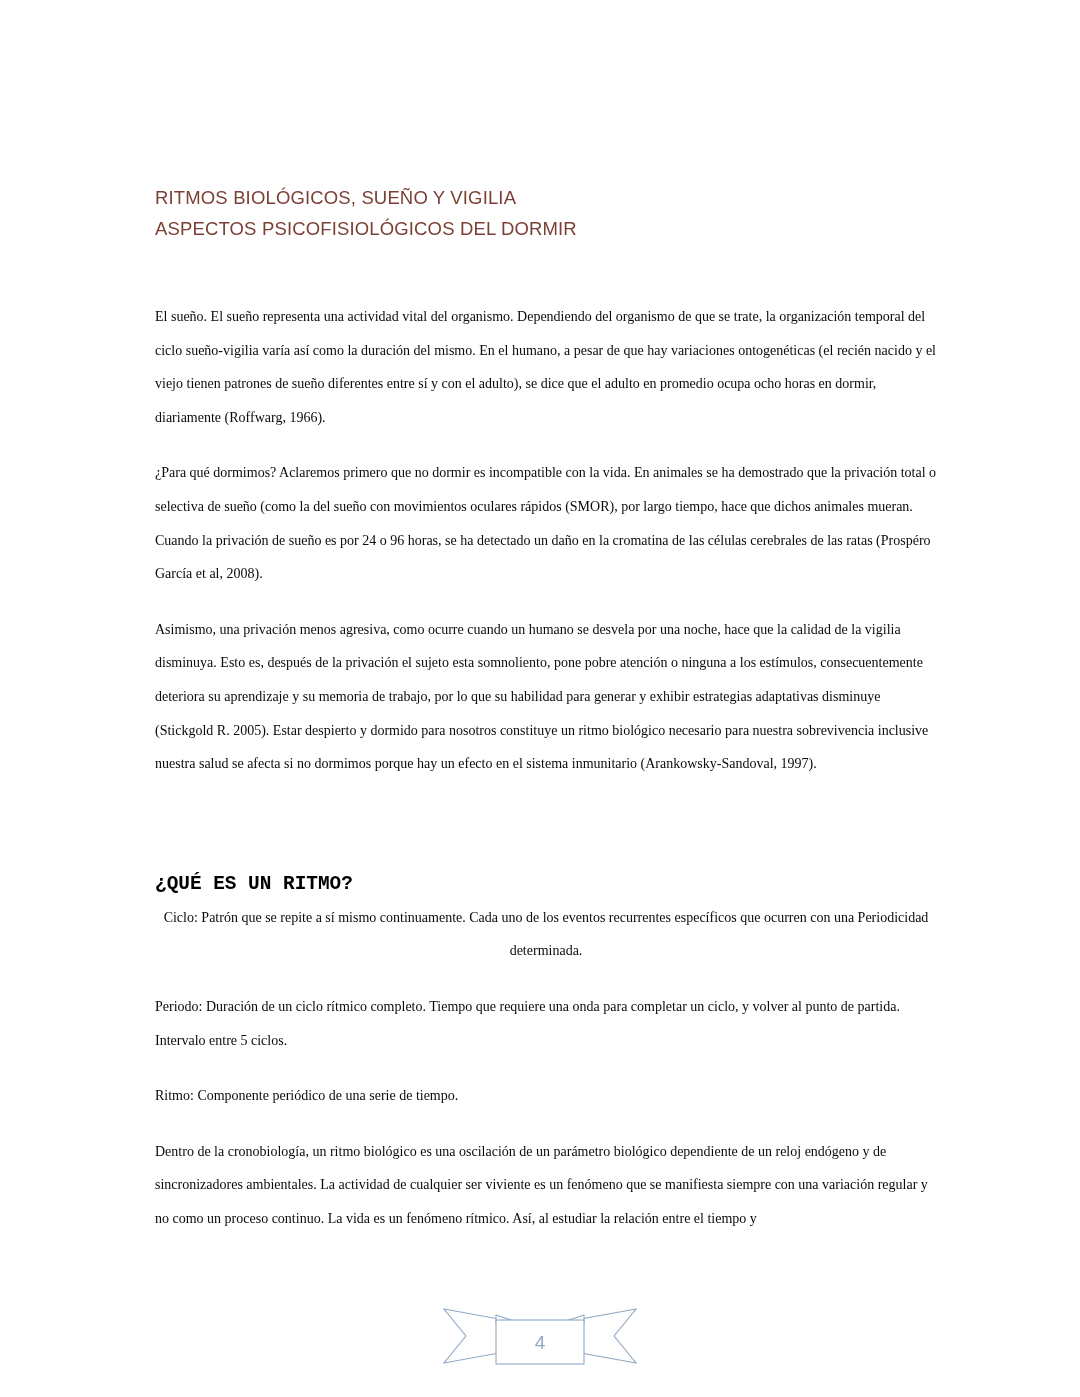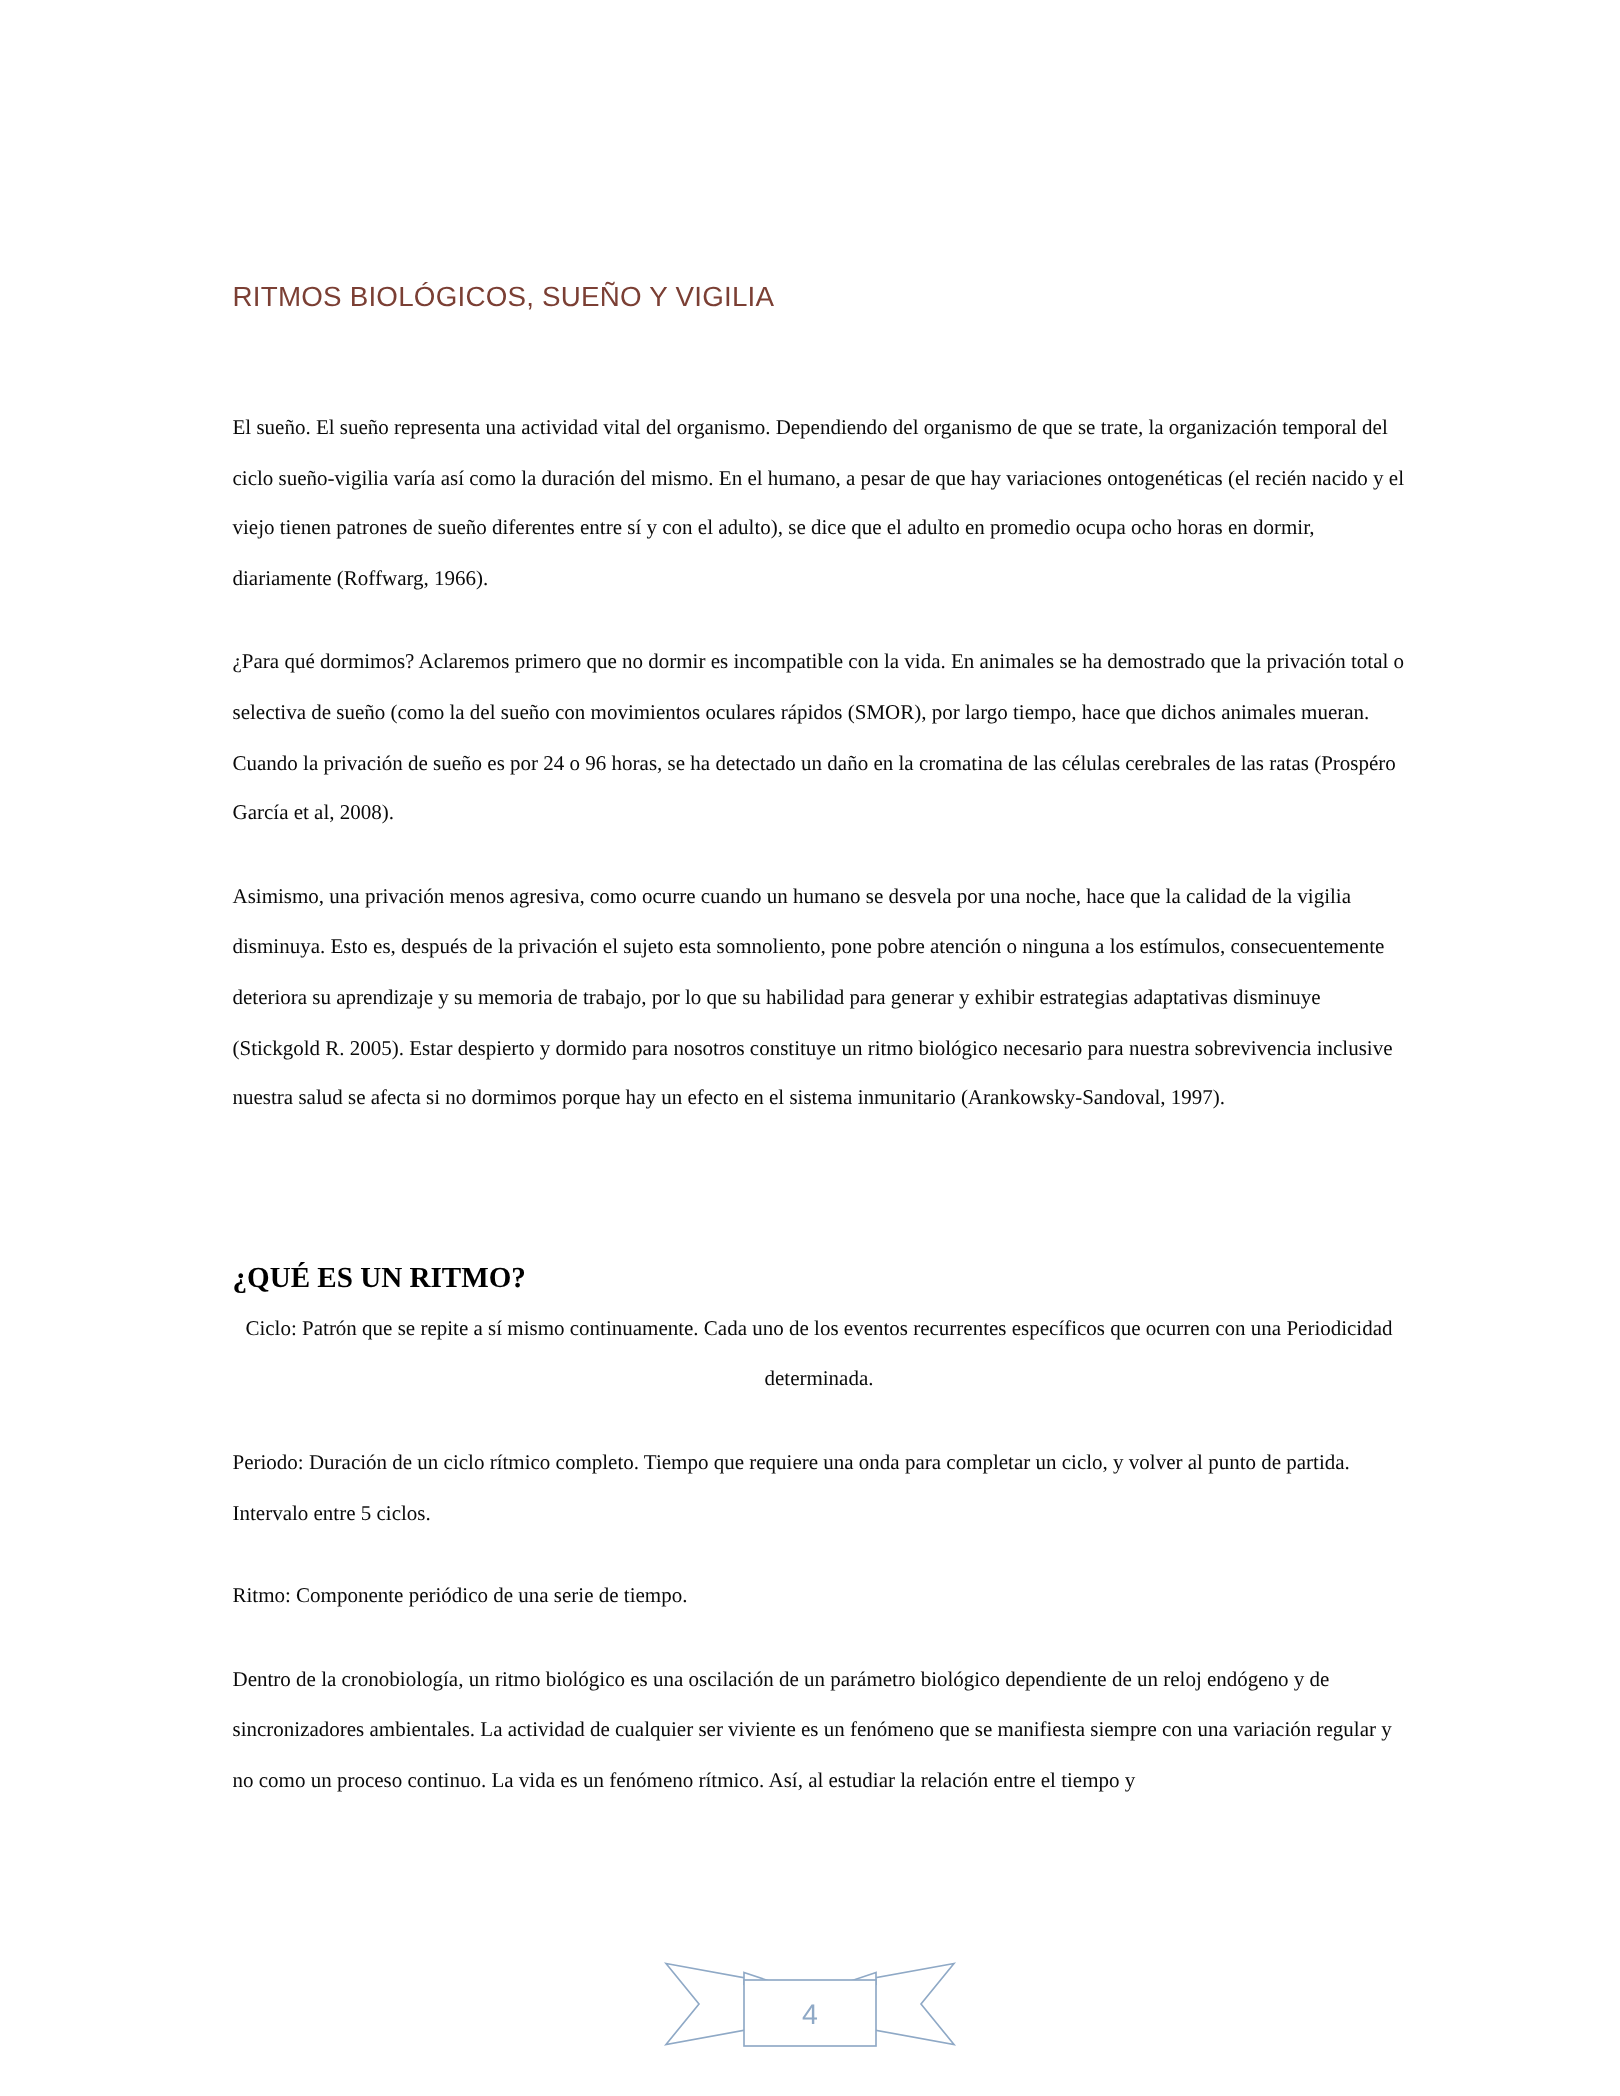--- a/index.html
+++ b/index.html
@@ -59,21 +59,21 @@
     font-size: 14px;
     line-height: 33.6px;
     color: #0a0a0a;
     margin: 0 0 22px 0;
     text-align: left;
     hyphens: none;
   }
 
   
   .section-head {
-    font-family: Liberation Serif, serif;
+    font-family: Liberation Mono, monospace;
     font-weight: bold;
     font-size: 19.4px;
     line-height: 30px;
     color: #000000;
     margin: 0 0 2px 0;
   }
   .section-gap {
     height: 66px;
   }
   p.para.after-head {
@@ -103,20 +103,21 @@
 </style>
 </head>
 <body>
 
 <div class="page">
 
   <div class="content">
 
     <div class="doc-title">
       <span class="title-line">RITMOS BIOLÓGICOS, SUEÑO Y VIGILIA</span>
+      <span class="title-line">ASPECTOS PSICOFISIOLÓGICOS DEL DORMIR</span>
     </div>
 
     <div class="body-block">
 
       <p class="para">El sueño. El sueño representa una actividad vital del organismo. Dependiendo del organismo de que se trate, la organización temporal del ciclo sueño-vigilia varía así como la duración del mismo. En el humano, a pesar de que hay variaciones ontogenéticas (el recién nacido y el viejo tienen patrones de sueño diferentes entre sí y con el adulto), se dice que el adulto en promedio ocupa ocho horas en dormir, diariamente (Roffwarg, 1966).</p>
 
       <p class="para">¿Para qué dormimos? Aclaremos primero que no dormir es incompatible con la vida. En animales se ha demostrado que la privación total o selectiva de sueño (como la del sueño con movimientos oculares rápidos (SMOR), por largo tiempo, hace que dichos animales mueran. Cuando la privación de sueño es por 24 o 96 horas, se ha detectado un daño en la cromatina de las células cerebrales de las ratas (Prospéro García et al, 2008).</p>
 
       <p class="para">Asimismo, una privación menos agresiva, como ocurre cuando un humano se desvela por una noche, hace que la calidad de la vigilia disminuya. Esto es, después de la privación el sujeto esta somnoliento, pone pobre atención o ninguna a los estímulos, consecuentemente deteriora su aprendizaje y su memoria de trabajo, por lo que su habilidad para generar y exhibir estrategias adaptativas disminuye (Stickgold R. 2005). Estar despierto y dormido para nosotros constituye un ritmo biológico necesario para nuestra sobrevivencia inclusive nuestra salud se afecta si no dormimos porque hay un efecto en el sistema inmunitario (Arankowsky-Sandoval, 1997).</p>
 

